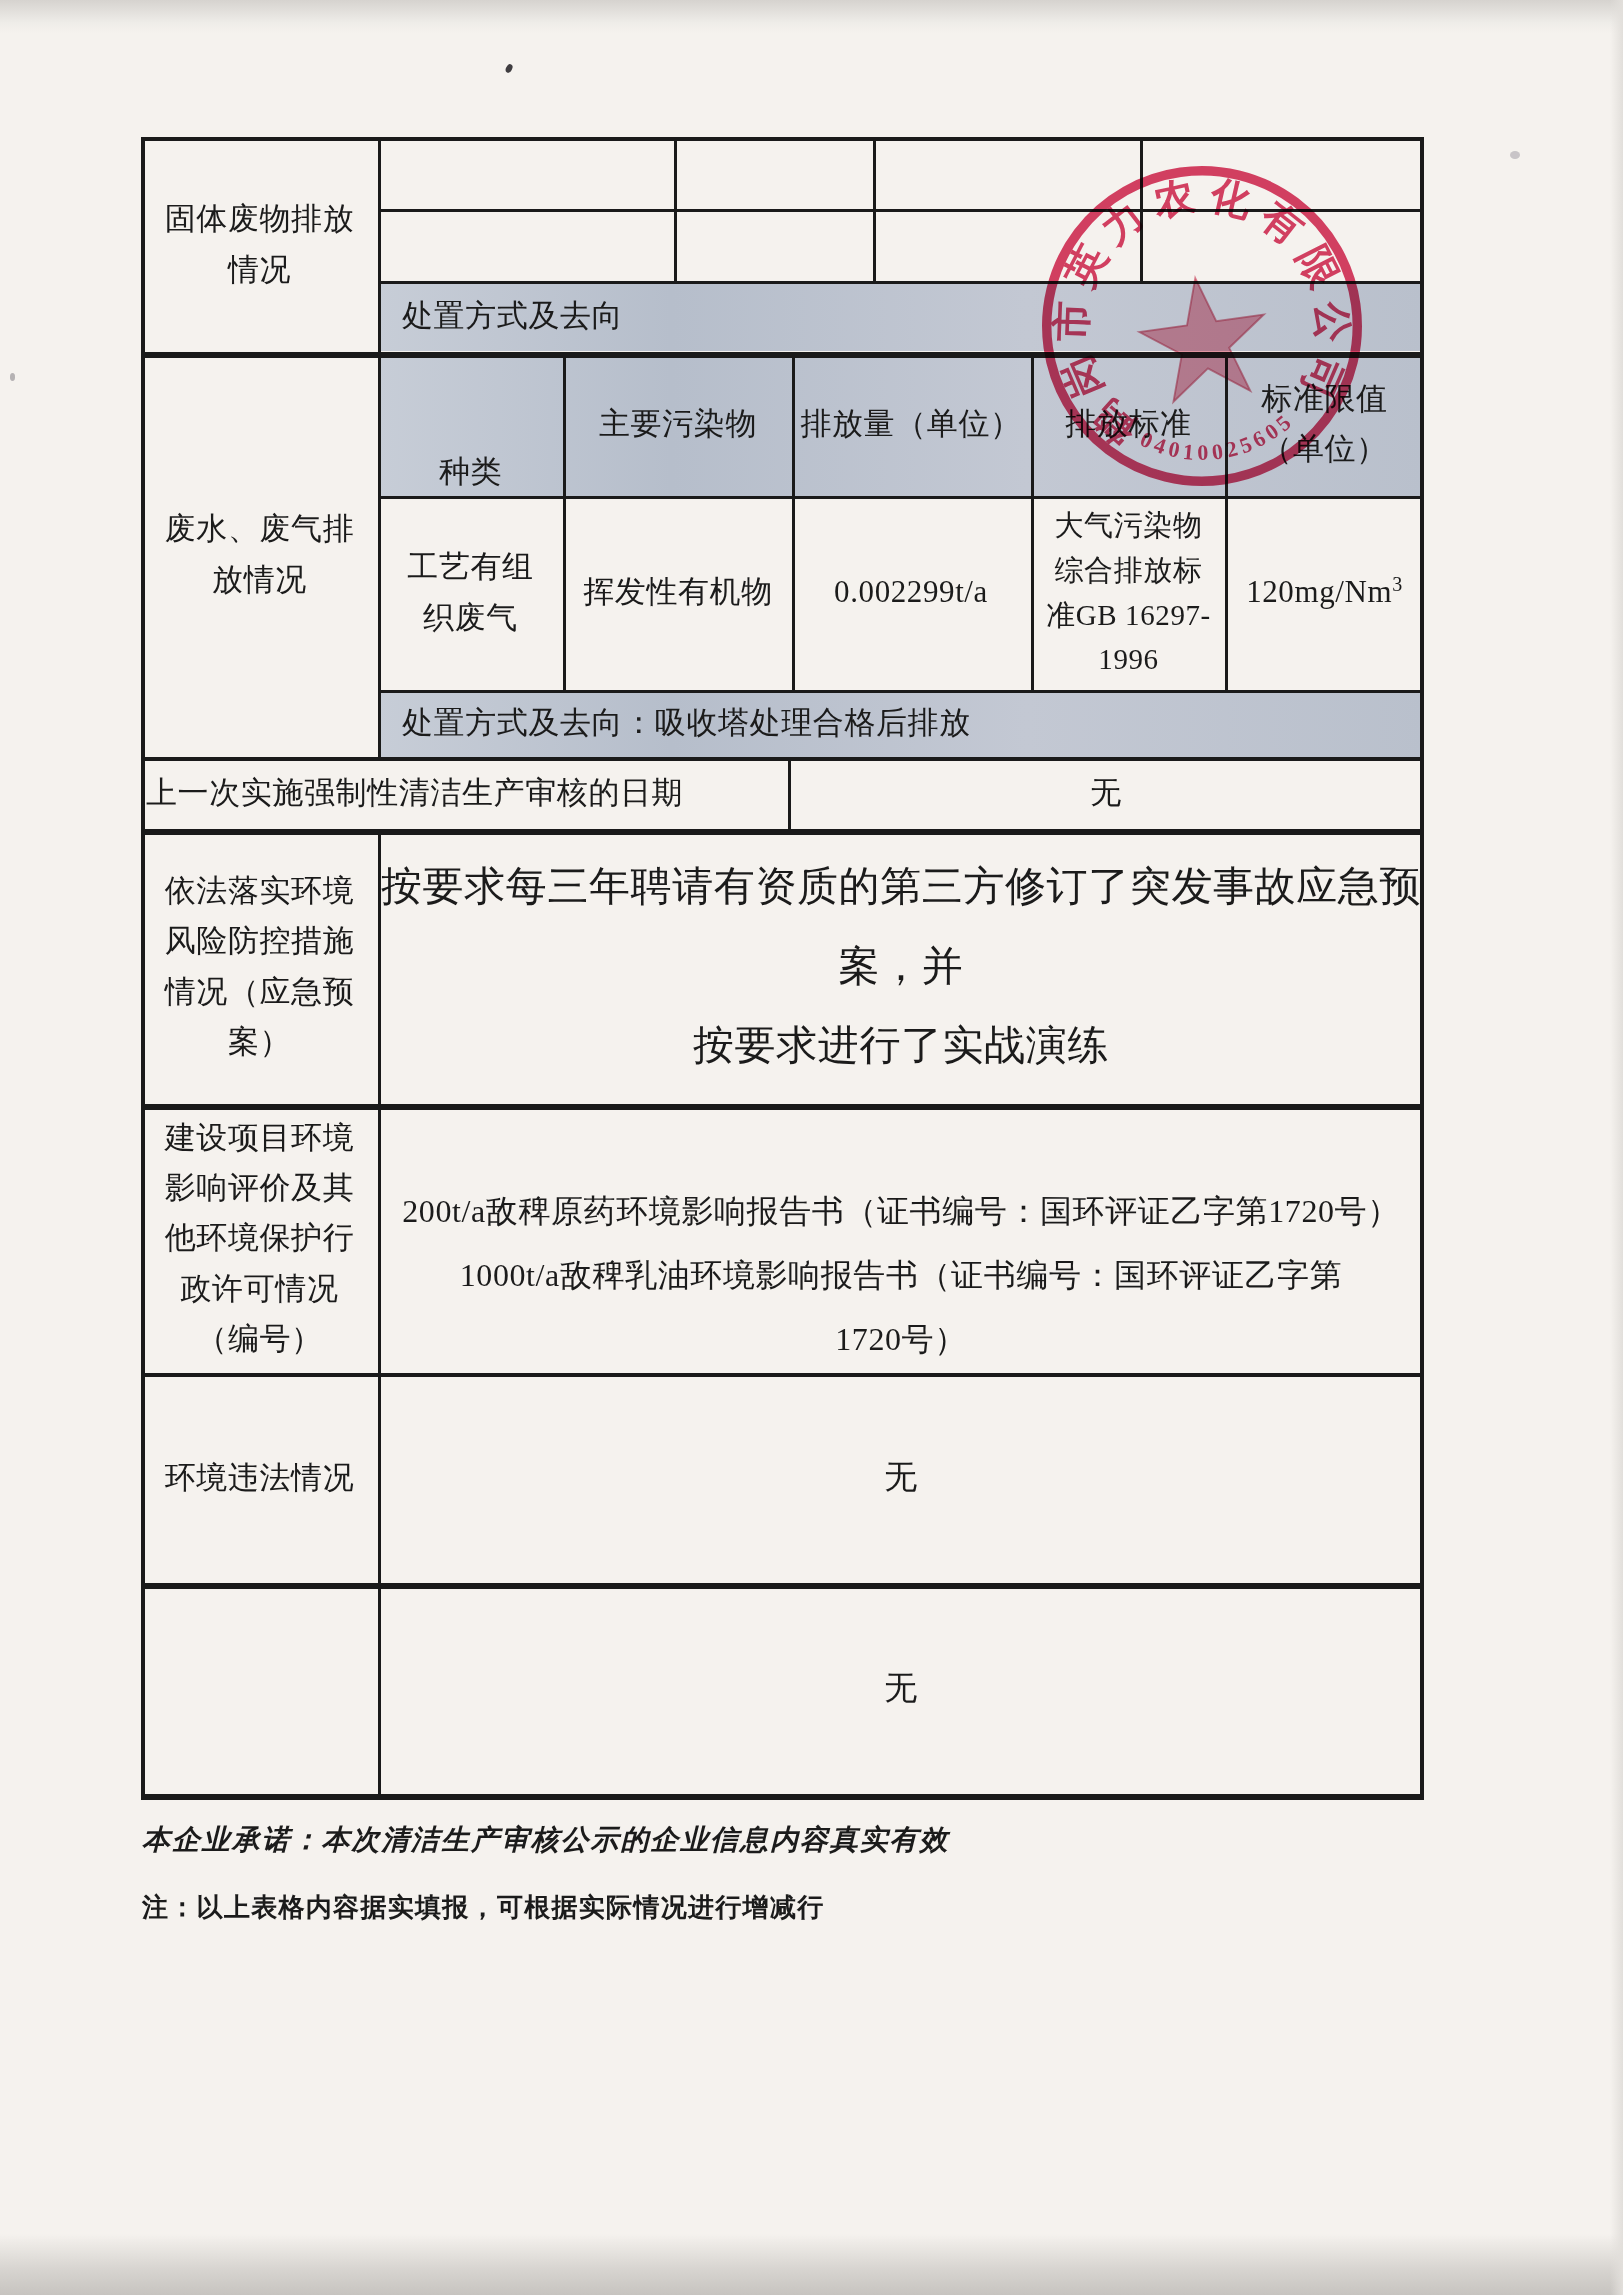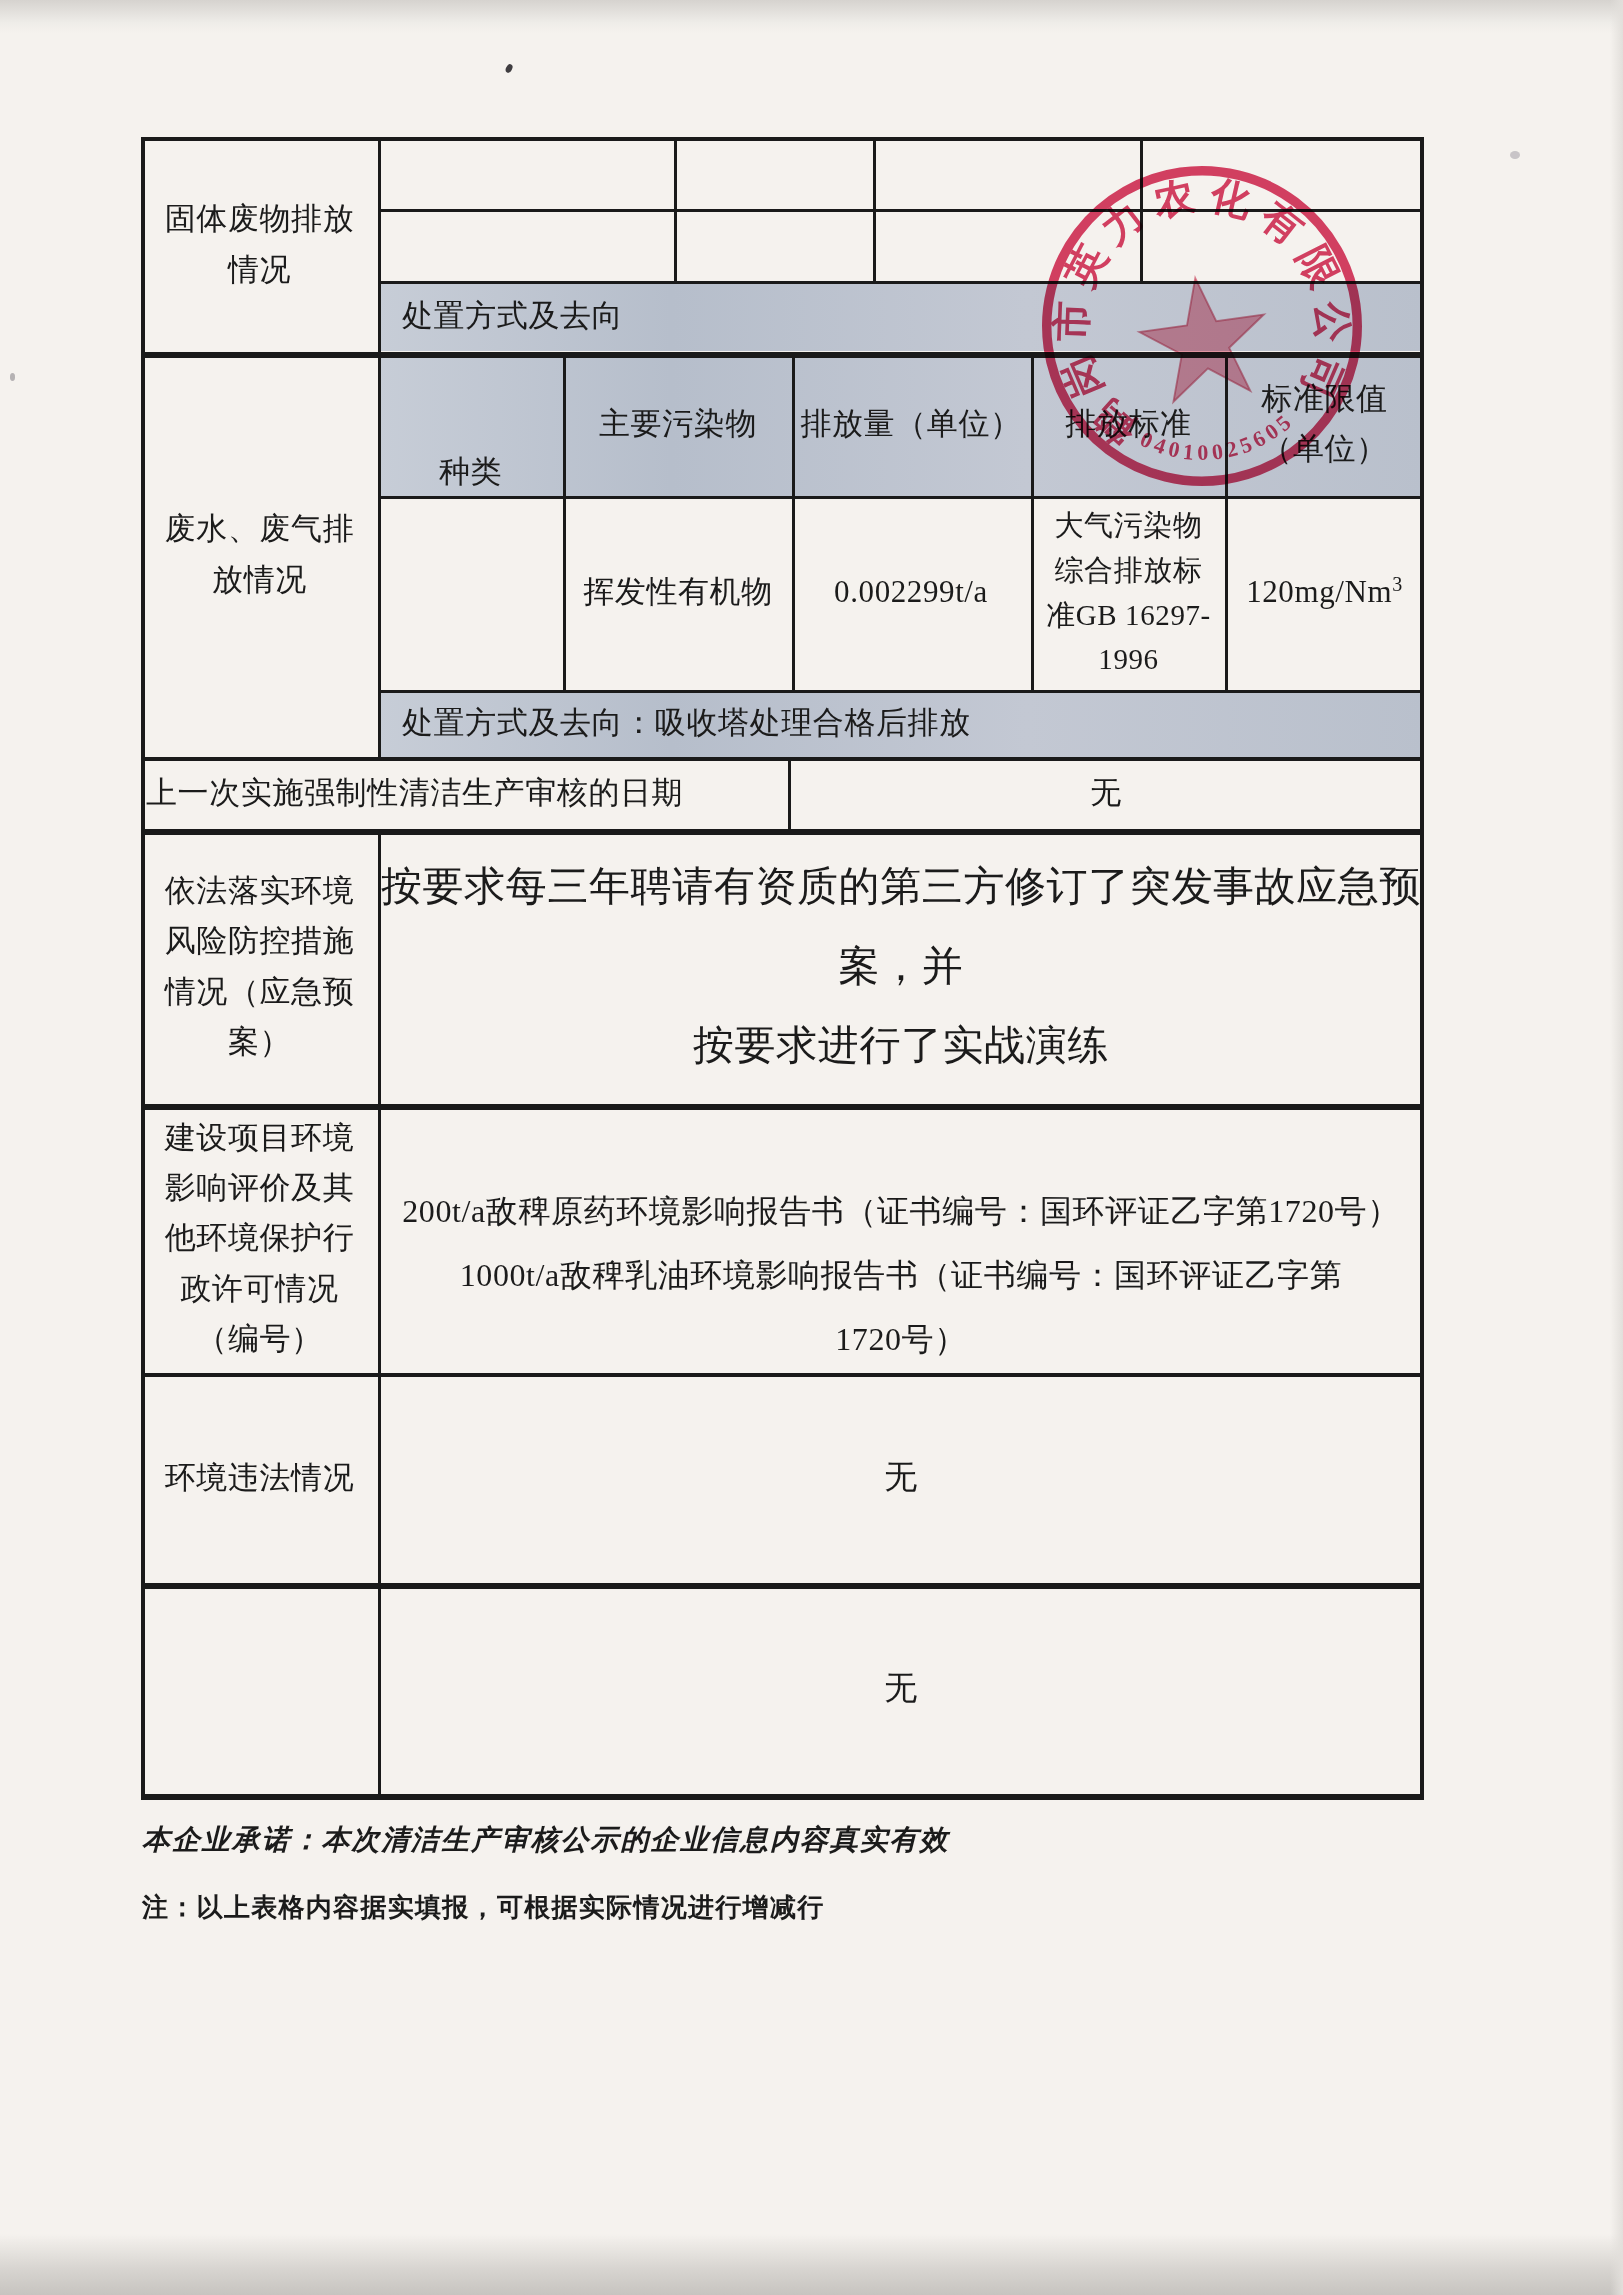--- a/index.html
+++ b/index.html
@@ -64,20 +64,22 @@
   <div class="cell" style="left:0;top:215px;width:237px;height:405px;">废水、废气排
 放情况</div>
 
   <div class="cell" style="left:237px;top:215px;width:185px;height:144px;margin-top:48px;">种类</div>
   <div class="cell" style="left:651px;top:215px;width:238px;height:144px;">排放量（单位）</div>
   <div class="cell" style="left:422px;top:215px;width:230px;height:144px;">主要污染物</div>
   <div class="cell" style="left:890px;top:215px;width:195px;height:144px;">排放标准</div>
   <div class="cell" style="left:1084px;top:215px;width:199px;height:144px;">标准限值
 （单位）</div>
 
+  <div class="cell" style="left:237px;top:359px;width:185px;height:193px;">工艺有组
+织废气</div>
   <div class="cell" style="left:422px;top:359px;width:230px;height:193px;">挥发性有机物</div>
   <div class="cell" style="left:651px;top:359px;width:238px;height:193px;">0.002299t/a</div>
   <div class="cell small" style="left:890px;top:359px;width:195px;height:193px;">大气污染物
 综合排放标
 准GB 16297-
 1996</div>
   <div class="cell" style="left:1084px;top:359px;width:199px;height:193px;"><span><span>120mg/Nm</span><sup>3</sup></span></div>
 
   <div class="cell left" style="left:261px;top:553px;width:1005px;height:67px;">处置方式及去向：吸收塔处理合格后排放</div>
 

